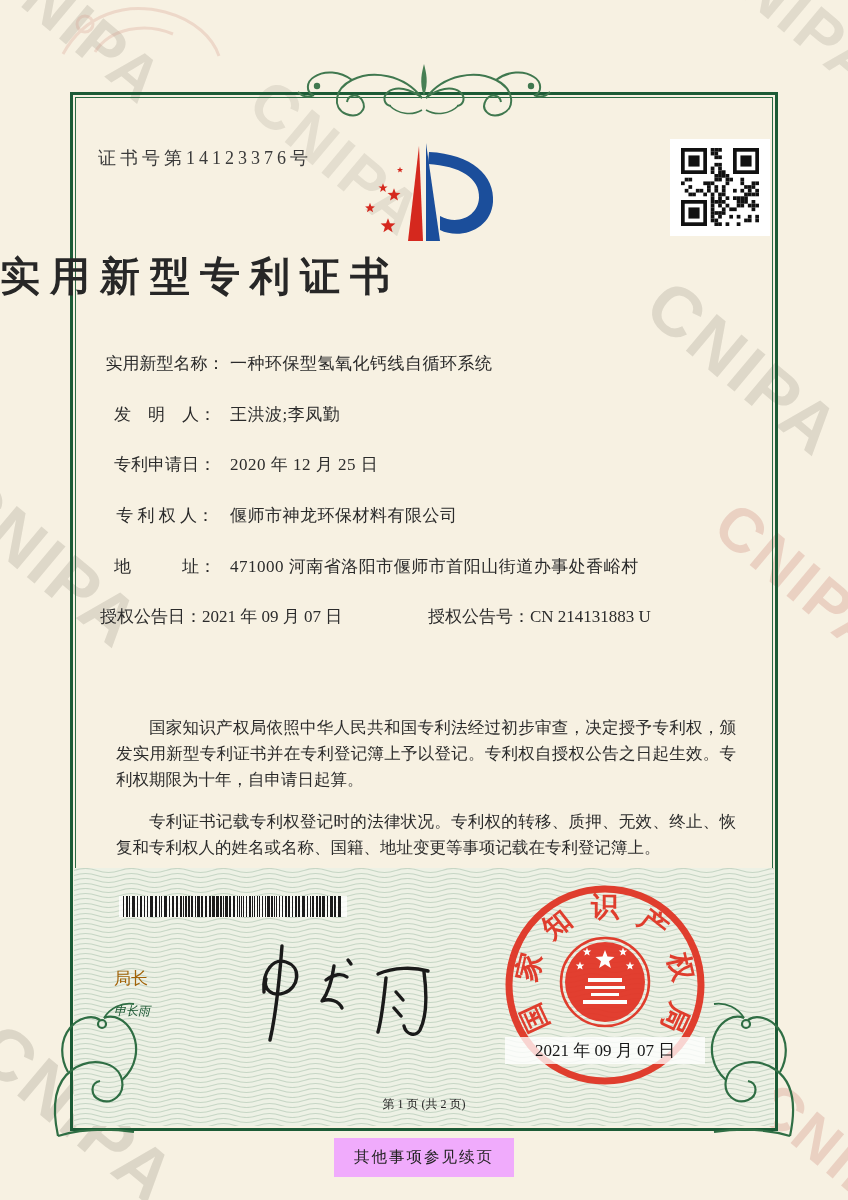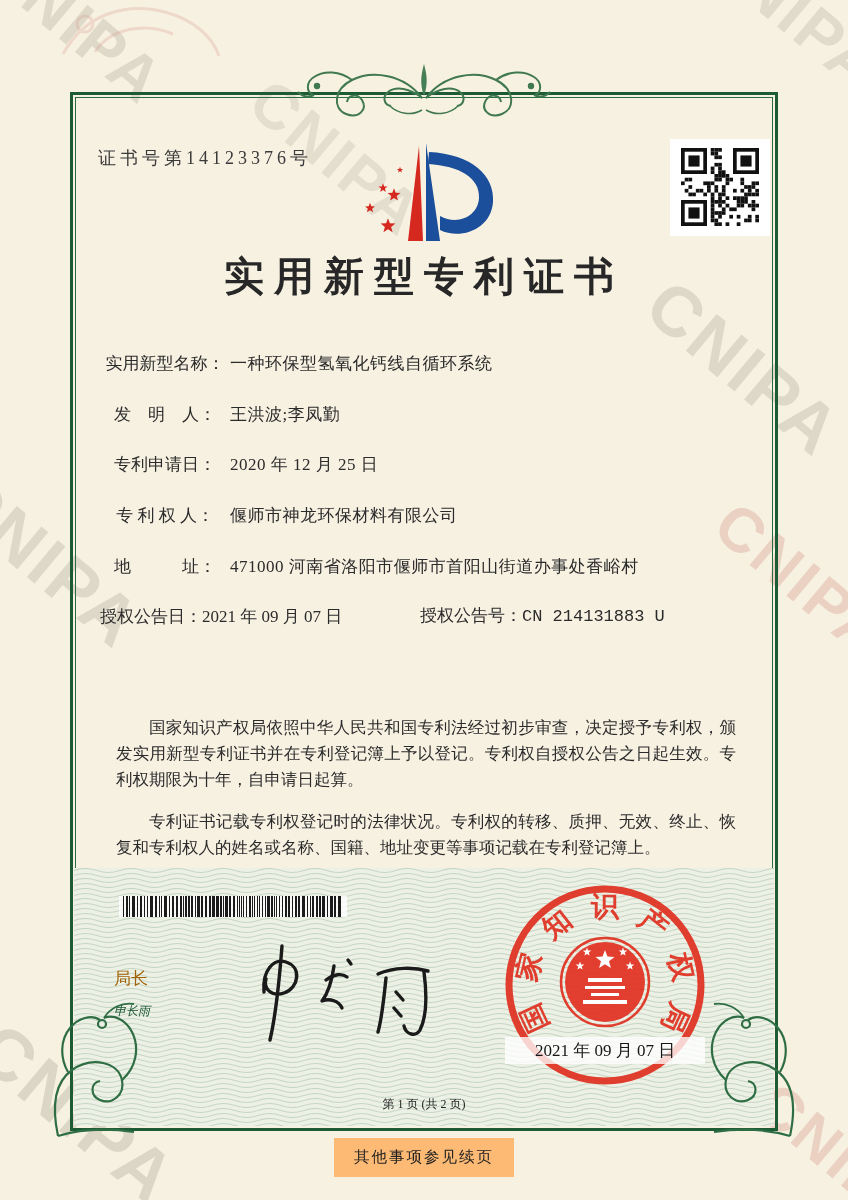--- a/index.html
+++ b/index.html
@@ -24,42 +24,42 @@
   #frame::before{
     content:''; position:absolute; inset:2px; border:1px solid #2a6b44;
   }
   
   #waves{ position:absolute; left:74px; top:868px; z-index:2; }
   
   .orn{ position:absolute; z-index:4; }
   
   .abs{ position:absolute; z-index:5; }
   #cert-no{ left:98px; top:146px; font-size:18px; letter-spacing:4px; color:#3a3a3a; }
-  #title{ left:0; right:0; top:249px; text-align:center; font-size:40px;
+  #title{ left:0; right:0; top:249px; font-size:40px;
           font-weight:bold; letter-spacing:10px; color:#272727; }
   #fields{ left:100px; top:351px; width:660px; font-size:17px; }
   .field-row{ height:50.7px; line-height:25px; white-space:nowrap; }
   .flabel{ display:inline-block; width:130px;text-align:center; }
   .fvalue{ letter-spacing:0.5px; }
   #grant-row{ position:relative; height:26px; line-height:25px; }
-  #grant-no{ position:absolute; left:320px; top:0; white-space:nowrap;font-family:Liberation Mono, monospace; }
+  #grant-no{ position:absolute; left:328px; top:0; white-space:nowrap; }
   #paras{ left:100px; top:699px; width:652px; font-size:16.5px; line-height:26px;
           text-align:justify; }
   #paras p{ margin:16px; text-indent:2em; }
   #barcode{ left:119px; top:896px; z-index:5; }
   #signer-title{ left:114px; top:967px; font-size:17px;
      font-family:"Liberation Sans","DejaVu Sans",sans-serif; color:#a16207; z-index:5;}
   #signer-name{ left:114px; top:1003px; font-size:12px;
      font-family:"Liberation Sans","DejaVu Sans",sans-serif; color:#14532d; z-index:5;font-style:italic;}
   #signature{ left:242px; top:940px; z-index:4; }
   #seal{ left:502px; top:882px; z-index:3; }
   #seal-date{ left:505px; top:1037px; width:200px; text-align:center; z-index:4;
       font-size:17px; color:#161616; background:rgba(255,255,255,0.78); padding:2px 0;}
   #page-no{ left:0; right:0; top:1096px; text-align:center; font-size:12px; color:#222; z-index:5;}
-  #note{ left:50%; top:1138px; transform:translateX(-50%); background:#fdba74;
+  #note{ left:50%; top:1138px; transform:translateX(-50%); background:#f0abfc;
       padding:9px 20px; font-size:15.5px; letter-spacing:2px; color:#222; z-index:5;}
   #qr-patch{ left:670px; top:139px; width:100px; height:97px; background:#ffffff; z-index:4; }
   #qr{ position:absolute; left:11px; top:9px; }
   #logo{ left:342px; top:140px; z-index:4; }
 </style>
 </head>
 <body>
 
 <div id="page">
 

